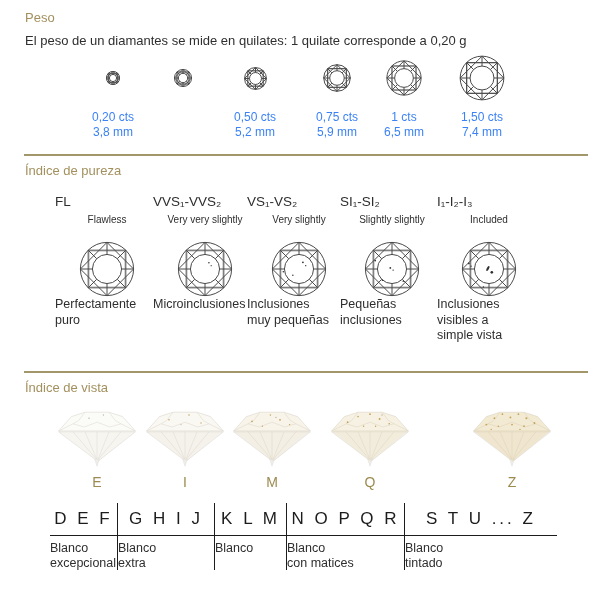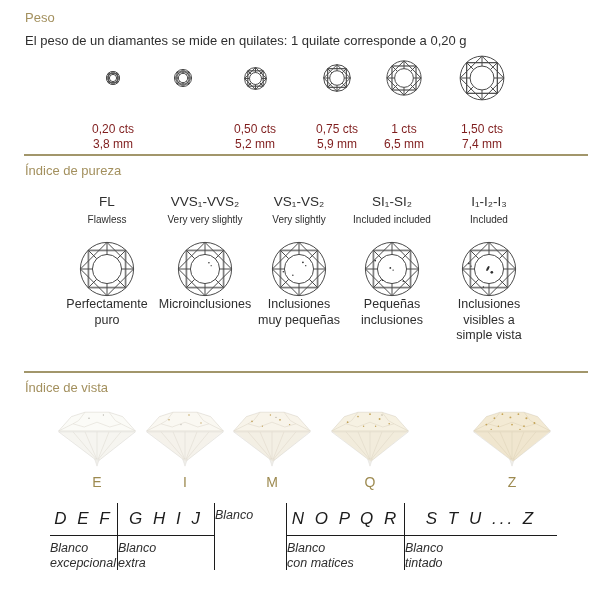--- a/index.html
+++ b/index.html
@@ -11,34 +11,34 @@
   #peso-title{top:10px;}
   #pureza-title{top:163px;}
   #color-title{top:380px;}
   .peso-sub{position:absolute;left:25px;top:33px;font-size:13px;color:#2f2f2f;}
   .divider{position:absolute;left:24px;width:564px;height:1.5px;background:#a2966b;}
   #divider-1{top:154px;}
   #divider-2{top:371px;}
 
   .peso-col{position:absolute;top:52px;width:90px;text-align:center;}
   .gem-slot{height:52px;display:flex;align-items:center;justify-content:center;}
-  .wlabel{margin-top:18px;font-size:12px;line-height:15px;color:#7f1d1d;}
-
-  .pureza-col{position:absolute;top:194px;width:104px;text-align:center;}
+  .wlabel{margin-top:6px;font-size:12px;line-height:15px;color:#3b82f6;}
+
+  .pureza-col{position:absolute;top:194px;width:104px;text-align:left;}
   .p-code{font-size:13.5px;height:17px;white-space:pre;}
   .p-name{font-size:10px;height:16px;margin-top:3px;display:flex;justify-content:center;white-space:nowrap;}
   .p-gem{margin-top:11px;height:56px;display:flex;justify-content:center;}
   .p-desc{font-size:12.5px;line-height:15.5px;white-space:pre-line;}
 
   .color-col{position:absolute;top:410px;width:96px;text-align:center;}
   .c-gem{height:58px;display:flex;justify-content:center;align-items:flex-start;}
   .c-letter{margin-top:6px;font-size:14px;color:#9d8a50;}
 
   .scale{position:absolute;left:50px;top:503px;width:507px;display:flex;}
-  .scale-cell{box-sizing:border-box;border-right:1px solid #1c1c1c;font-style:italic;}
+  .scale-cell{box-sizing:border-box;border-right:1px solid #1c1c1c;}
   .scale-cell:last-child{border-right:none;}
   .s-letters{box-sizing:border-box;height:33px;display:flex;align-items:flex-end;justify-content:center;
     padding-bottom:6px;font-size:17px;letter-spacing:3px;border-bottom:1px solid #1c1c1c;white-space:pre;color:#1c1c1c;}
   .s-label{padding-top:5px;font-size:12.5px;line-height:14.5px;white-space:pre-line;}
 
   
   .gt{fill:none;stroke:#4b4b4b;stroke-width:1;vector-effect:non-scaling-stroke;}
   .gt-gray{fill:none;stroke:#c9c9c9;stroke-width:1;vector-effect:non-scaling-stroke;}
   .incl{fill:#2f2f2f;stroke:none;}
   .gs-crown{fill:#fcfcfa;stroke:#dedbd5;stroke-width:0.8;}
@@ -196,21 +196,21 @@
         <circle class="incl" cx="22" cy="55" r="1.4"></circle>
           <circle class="incl" cx="39" cy="61" r="1.3"></circle>
       </svg>
     </div>
     <div class="p-desc">Inclusiones
 muy pequeñas</div>
   </div>
 
   <div class="pureza-col" style="left:340px">
     <div class="p-code">SI₁-SI₂</div>
-    <div class="p-name">Included included</div>
+    <div class="p-name">Slightly slightly</div>
     <div class="p-gem">
       <svg viewBox="0 0 100 100" width="56" height="56">
           <use href="#gemtop"></use>
         <circle class="incl" cx="20" cy="35" r="1.5"></circle>
           <circle class="incl" cx="47" cy="48" r="1.6"></circle>
         <circle class="incl" cx="52" cy="52" r="1.3"></circle>
           <circle class="incl" cx="33" cy="70" r="1.4"></circle>
         <circle class="incl" cx="70" cy="72" r="1.3"></circle>
       </svg>
     </div>
@@ -327,20 +327,21 @@
       <div class="s-letters">D E F</div>
       <div class="s-label">Blanco
 excepcional</div>
     </div>
     <div class="scale-cell" style="width:97px">
       <div class="s-letters">G H I J</div>
       <div class="s-label">Blanco
 extra</div>
     </div>
     <div class="scale-cell" style="width:72px">
+      <div class="s-letters">K L M</div>
       <div class="s-label">Blanco</div>
     </div>
     <div class="scale-cell" style="width:118px">
       <div class="s-letters">N O P Q R</div>
       <div class="s-label">Blanco
 con matices</div>
     </div>
     <div class="scale-cell" style="width:152px">
       <div class="s-letters">S T U ... Z</div>
       <div class="s-label">Blanco

